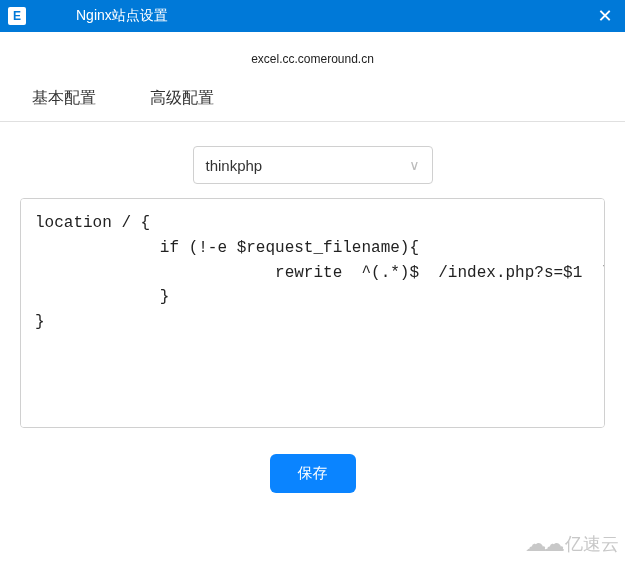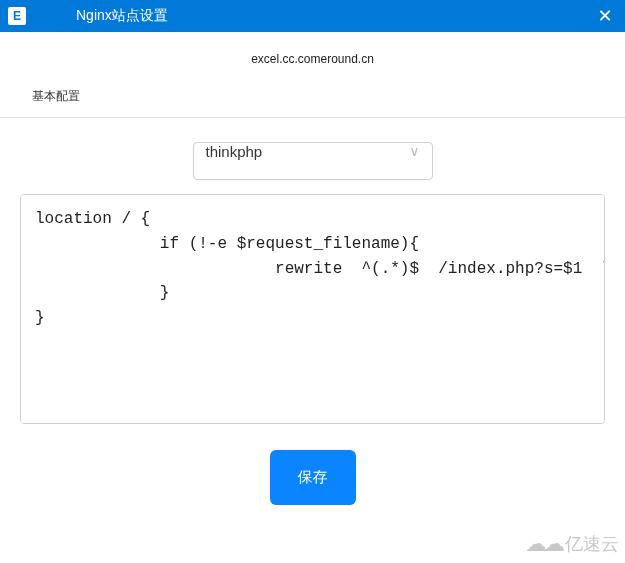--- a/index.html
+++ b/index.html
@@ -3,47 +3,48 @@
 <meta charset="utf-8">
 <style>
 * { margin: 0; padding: 0; box-sizing: border-box; }
 body { font-family: "Microsoft YaHei", "Segoe UI", Arial, sans-serif; background: #fff; width: 625px; height: 563px; overflow: hidden; }
 .titlebar { background: #0079d8; height: 32px; display: flex; align-items: center; padding: 0 0 0 8px; color: #fff; }
 .titlebar-icon { width: 18px; height: 18px; background: #fff; color: #0079d8; display: flex; align-items: center; justify-content: center; font-weight: bold; font-size: 12px; border-radius: 2px; margin-right: 10px; }
 .titlebar-title { font-size: 14px; flex: 1; margin-left: 40px; }
 .titlebar-close { width: 40px; height: 32px; display: flex; align-items: center; justify-content: center; font-size: 18px; cursor: pointer; }
 .domain-row { text-align: center; padding: 20px 0 12px; font-size: 12px; color: #222; }
 .tabs { display: flex; border-bottom: 1px solid #e0e0e0; padding: 0 14px; }
-.tab { padding: 10px 18px 12px; font-size: 12px; color: #333; cursor: pointer; position: relative; margin-right: 18px; }
+.tab { padding: 10px 18px 12px; font-size: 16px; color: #333; cursor: pointer; position: relative; margin-right: 18px; }
 .tab.active { color: #0a84ff; }
 .tab.active::after { content: ""; position: absolute; left: 0; right: 0; bottom: -1px; height: 3px; background: #0a84ff; }
 .select-row { display: flex; justify-content: center; padding: 24px 0 14px; }
-.select-box { width: 240px; height: 38px; border: 1px solid #d0d0d0; border-radius: 4px; display: flex; padding: 0 12px; cursor: pointer; background: #fff; position: relative; }
+.select-box { width: 240px; height: 38px; border: 1px solid #d0d0d0; border-radius: 4px; display: flex; align-items: center; padding: 0 12px; cursor: pointer; background: #fff; position: relative; }
 .select-text { flex: 1; font-size: 15px; color: #333; }
 .select-chevron { color: #bbb; font-size: 14px; }
 .code-wrap { padding: 0 20px; }
 .code-area { width: 100%; height: 230px; border: 1px solid #d0d0d0; border-radius: 4px; padding: 12px 14px; font-family: Liberation Mono, monospace; font-size: 16px; line-height: 1.55; color: #222; resize: none; outline: none; white-space: pre; overflow: auto; }
 .button-row { display: flex; justify-content: center; padding: 22px 0; }
-.save-btn { background: #0a84ff; color: #fff; border: none; border-radius: 6px; font-size: 15px; padding: 18px 28px; cursor: pointer; }
+.save-btn { background: #0a84ff; color: #fff; border: none; border-radius: 6px; font-size: 15px; padding: 10px 28px; cursor: pointer; }
 .watermark { position: fixed; right: 6px; bottom: 6px; color: #c8c8c8; font-size: 18px; display: flex; align-items: center; gap: 4px; pointer-events: none; }
 .watermark-icon { font-size: 22px; letter-spacing: -4px; }
 </style>
 </head>
 <body>
 
 <div class="titlebar">
   <div class="titlebar-icon">E</div>
   <div class="titlebar-title">Nginx站点设置</div>
   <div class="titlebar-close">✕</div>
 </div>
 
 <div class="domain-row">excel.cc.comeround.cn</div>
 
 <div class="tabs">
   <div class="tab">基本配置</div>
+  <div class="tab">高级配置</div>
 </div>
 
 <div class="select-row">
   <div class="select-box">
     <span class="select-text">thinkphp</span>
     <span class="select-chevron">∨</span>
   </div>
 </div>
 
 <div class="code-wrap">

